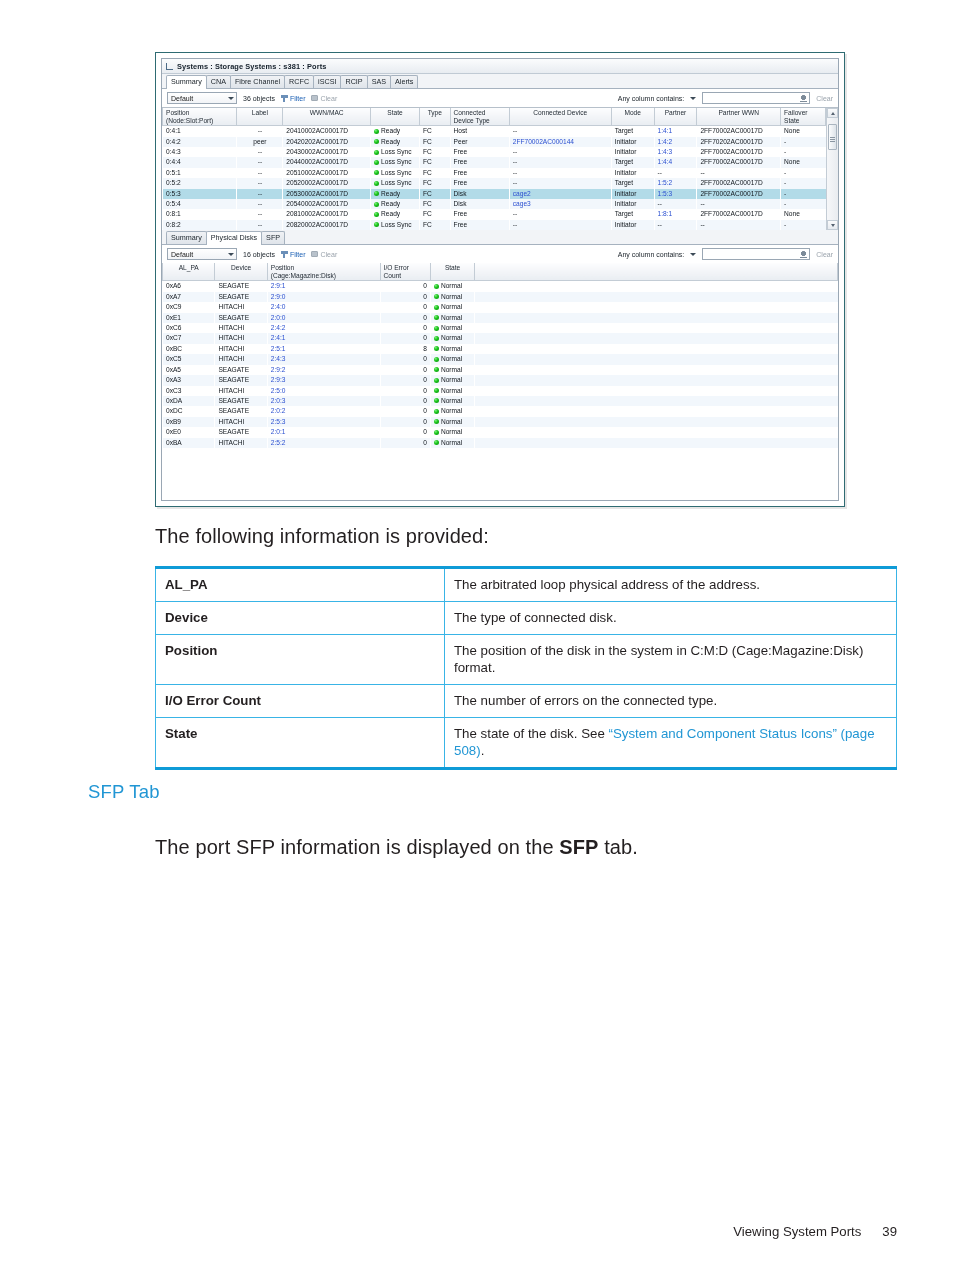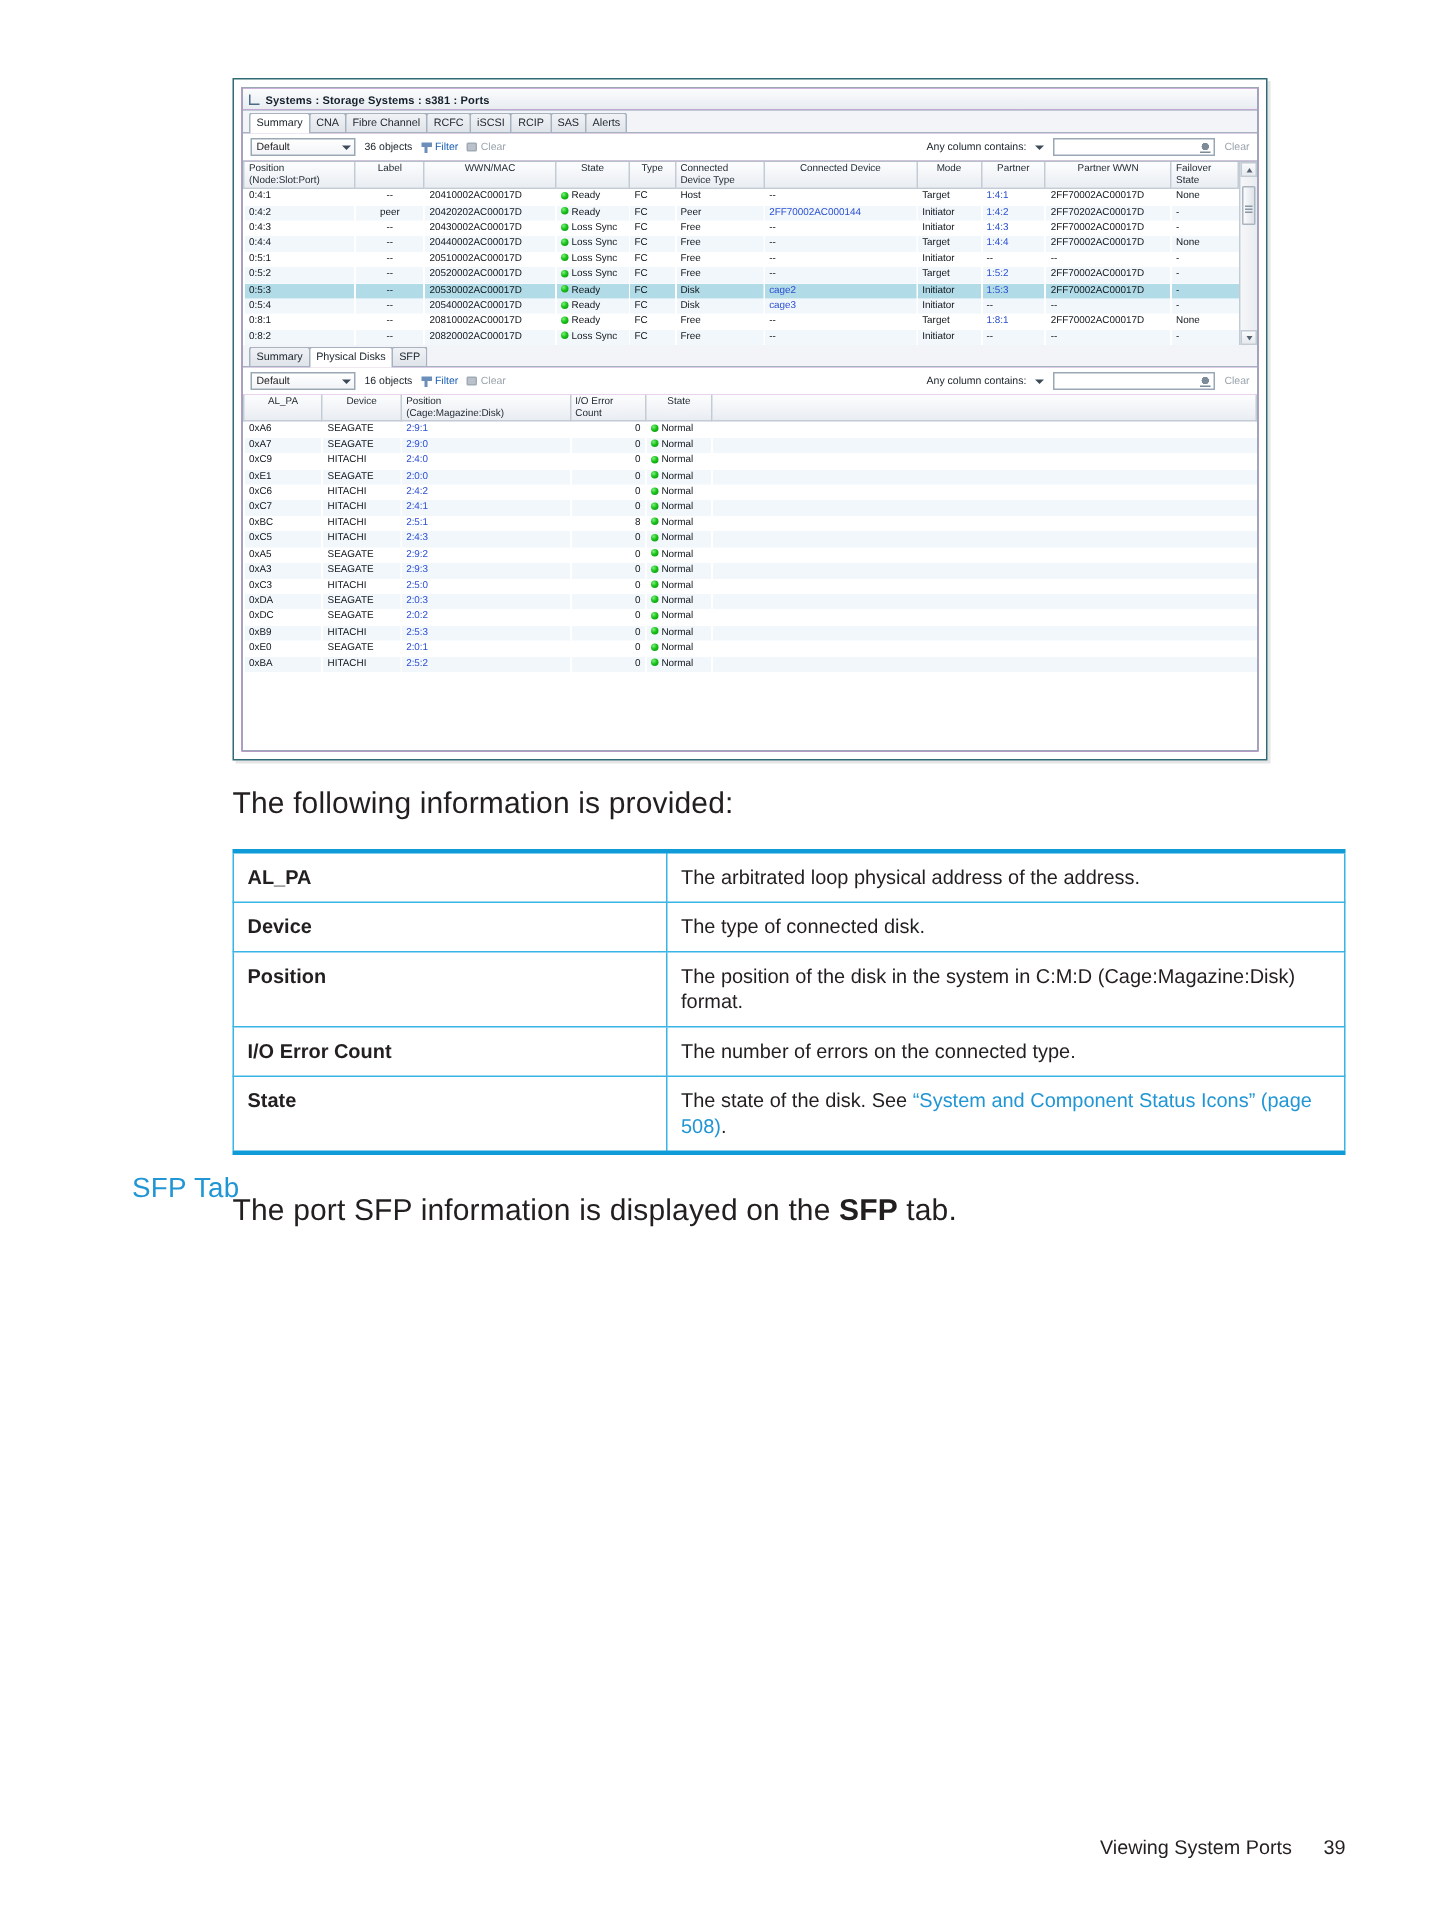--- a/index.html
+++ b/index.html
@@ -263,21 +263,21 @@
 
   #sfp-heading {
     position: absolute;
     left: 88px;
     top: 781px;
     font-size: 18.5px;
     color: #2196d4;
     letter-spacing: 0.2px;
     text-align: center;
   }
-  #sfp-para { left: 155px; top: 796px; }
+  #sfp-para { left: 155px; top: 836px; }
   .b { font-weight: 700; }
 
   #footer {
     position: absolute;
     right: 57px;
     top: 1224px;
     font-size: 13.2px;
     color: #231f20;
     white-space: nowrap;
   }

